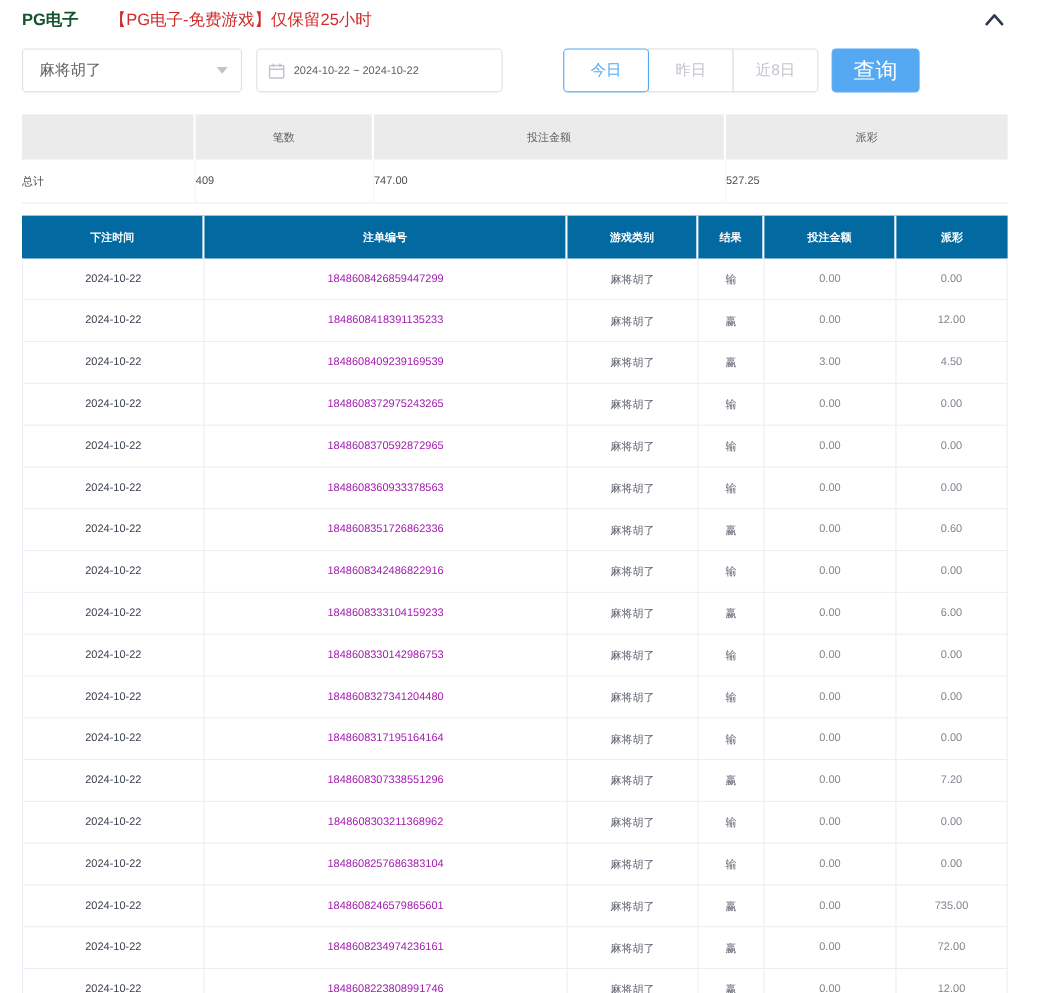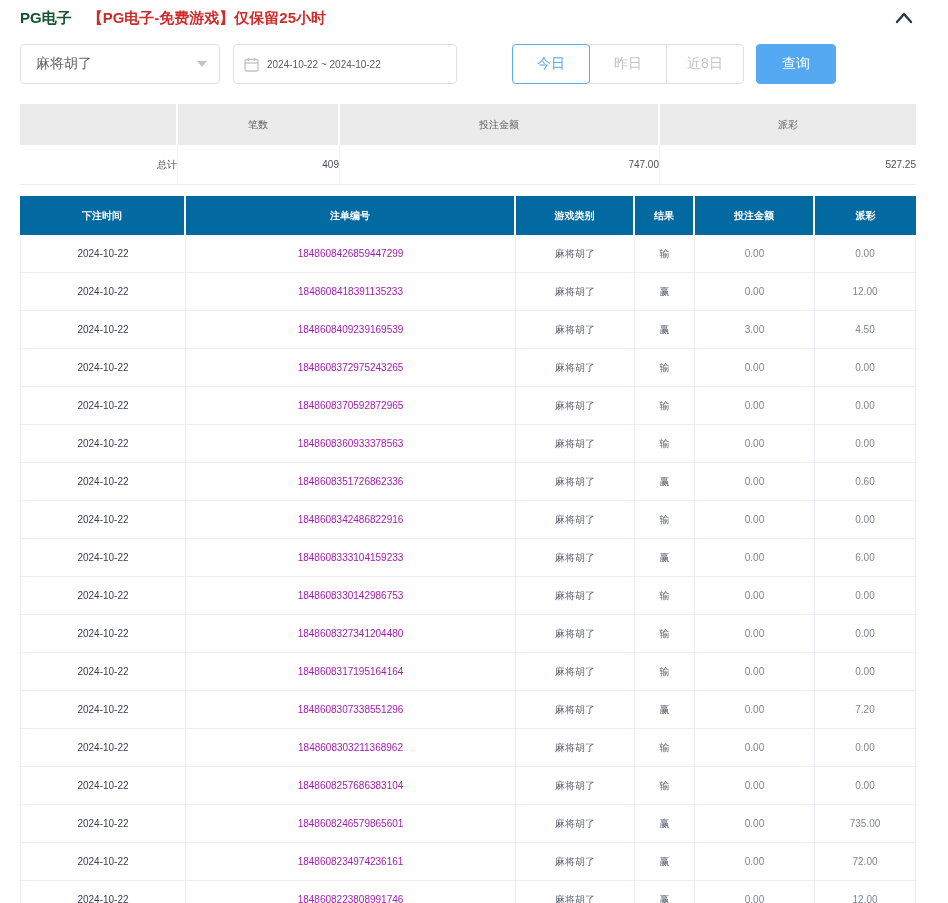--- a/index.html
+++ b/index.html
@@ -3,42 +3,42 @@
 <meta charset="utf-8">
 <style>
   * { margin: 0; padding: 0; box-sizing: border-box; }
   html, body { width: 948px; height: 903px; overflow: hidden; background: #fff; }
   body { font-family: "Liberation Sans", sans-serif; }
   .page { padding: 0 32px 0 20px; width: 948px; }
 
   
   .header-row { display: flex; align-items: center; padding-top: 8px; height: 28px; }
   .page-title { font-size: 15px; font-weight: bold; color: #14532d; }
-  .notice { font-size: 15px; font-weight: bold; color: #cf2b2b; margin-left: 16px; }
+  .notice { font-size: 15px; font-weight: normal; color: #cf2b2b; margin-left: 28px; }
   .collapse-btn { margin-left: auto; width: 24px; height: 24px; display: flex; align-items: center; justify-content: center; cursor: pointer; }
 
   
   .filter-bar { display: flex; align-items: center; margin-top: 16px; height: 40px; }
   .select-box { width: 200px; height: 40px; border: 1px solid #dcdfe6; border-radius: 4px; display: flex; align-items: center; padding: 0 12px 0 15px; color: #606266; font-size: 14px; cursor: pointer; background: #fff; }
   .select-caret { margin-left: auto; width: 0; height: 0; border-left: 5px solid transparent; border-right: 5px solid transparent; border-top: 6px solid #c0c4cc; }
   .date-box { margin-left: 13px; width: 224px; height: 40px; border: 1px solid #dcdfe6; border-radius: 4px; display: flex; align-items: center; padding: 0 10px; color: #5a5e66; font-size: 10px; cursor: pointer; background: #fff; }
   .date-box .cal { margin-right: 8px; flex: 0 0 auto; }
   .btn-group { display: flex; margin-left: 13px; padding-left: 42px; }
   .qbtn { width: 78px; height: 40px; background: #fff; border: 1px solid #dcdfe6; color: #c0c4cc; font-size: 14px; cursor: pointer; margin-left: -1px; position: relative; font-family: inherit; }
   .qbtn:first-child { margin-left: 0; border-radius: 4px 0 0 4px; }
   .qbtn:last-child { border-radius: 0 4px 4px 0; }
   .qbtn.active { border-color: #54a9f2; color: #54a9f2; z-index: 2; border-radius: 4px; }
-  .search-btn { margin-left: 12px; width: 80px; height: 40px; background: #54a9f2; border: 1px solid #54a9f2; border-radius: 4px; color: #fff; font-size: 14px; cursor: pointer; font-family: inherit; }
+  .search-btn { margin-left: 12px; width: 80px; height: 40px; background: #54a9f2; border: 1px solid #54a9f2; border-radius: 4px; color: #fff; font-size: 20px; cursor: pointer; font-family: inherit; }
 
   
   table { border-collapse: separate; border-spacing: 0; table-layout: fixed; width: 896px; font-size: 10px; }
   .summary-table { margin-top: 20px; }
   .summary-table th { background: #ebebeb; height: 41px; font-weight: normal; color: #606266; text-align: center; border-right: 2px solid #fff; }
   .summary-table th:last-child { border-right: none; }
-  .summary-table td { height: 40px; text-align: right; color: #4a4f57; border-bottom: 1px solid #ebeef5; border-right: 1px solid #f2f3f5; }
+  .summary-table td { height: 40px; text-align: left; color: #4a4f57; border-bottom: 1px solid #ebeef5; border-right: 1px solid #f2f3f5; }
   .summary-table td:last-child { border-right: none; }
 
   .records-table { margin-top: 11px; }
   .records-table th { background: #0369a1; height: 39px; color: #fff; font-weight: bold; text-align: center; border-right: 2px solid #fff; }
   .records-table th:last-child { border-right: none; }
   .records-table td { height: 38px; text-align: center; border-bottom: 1px solid #ebeef5; border-right: 1px solid #ebeef5; }
   .records-table td:first-child { border-left: 1px solid #ebeef5; }
   .records-table td.col0 { color: #3a4150; }
   .records-table td.col1 { color: #a21caf; }
   .records-table td.col2 { color: #5f6470; }

